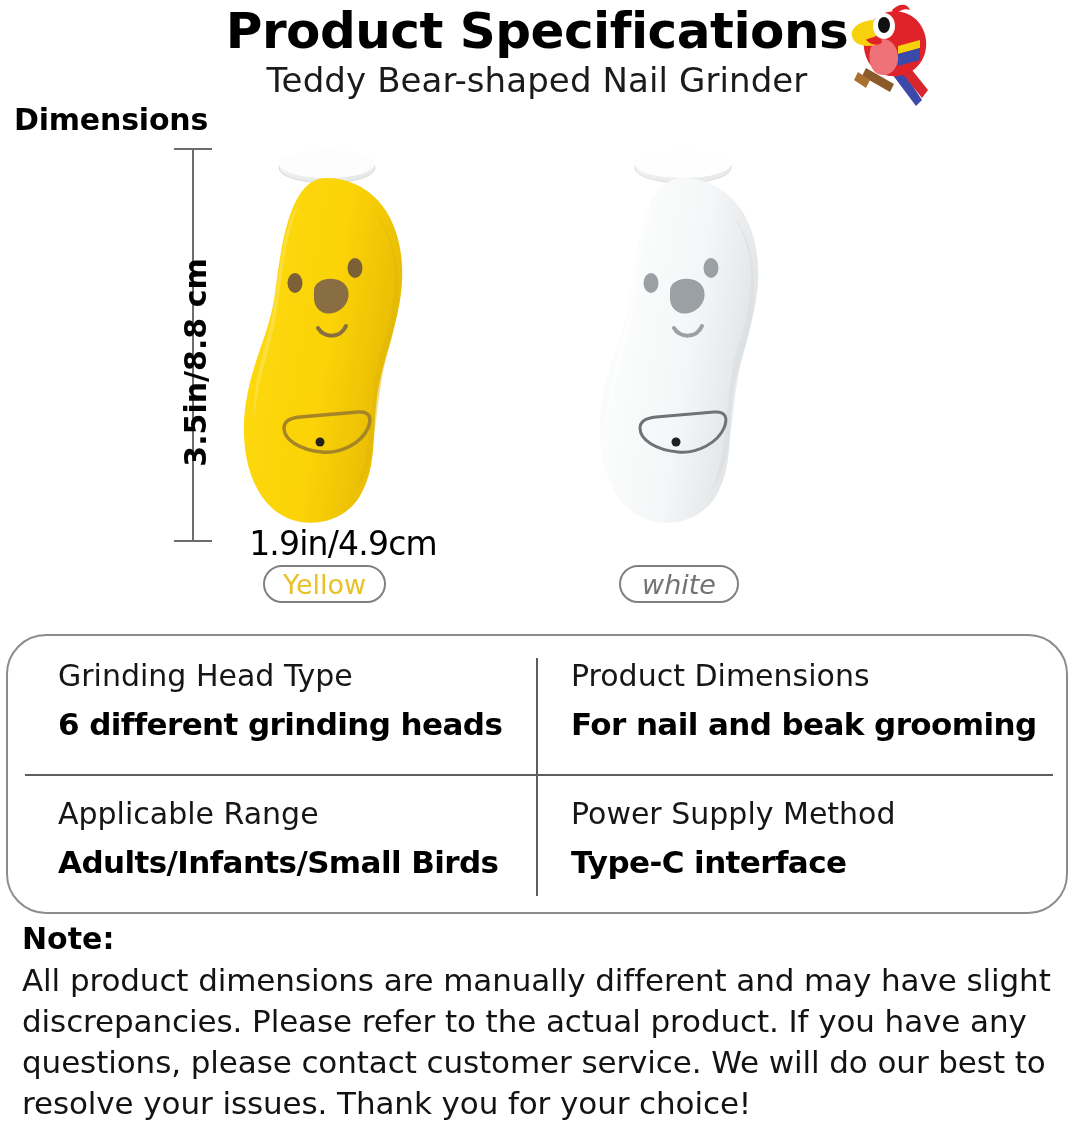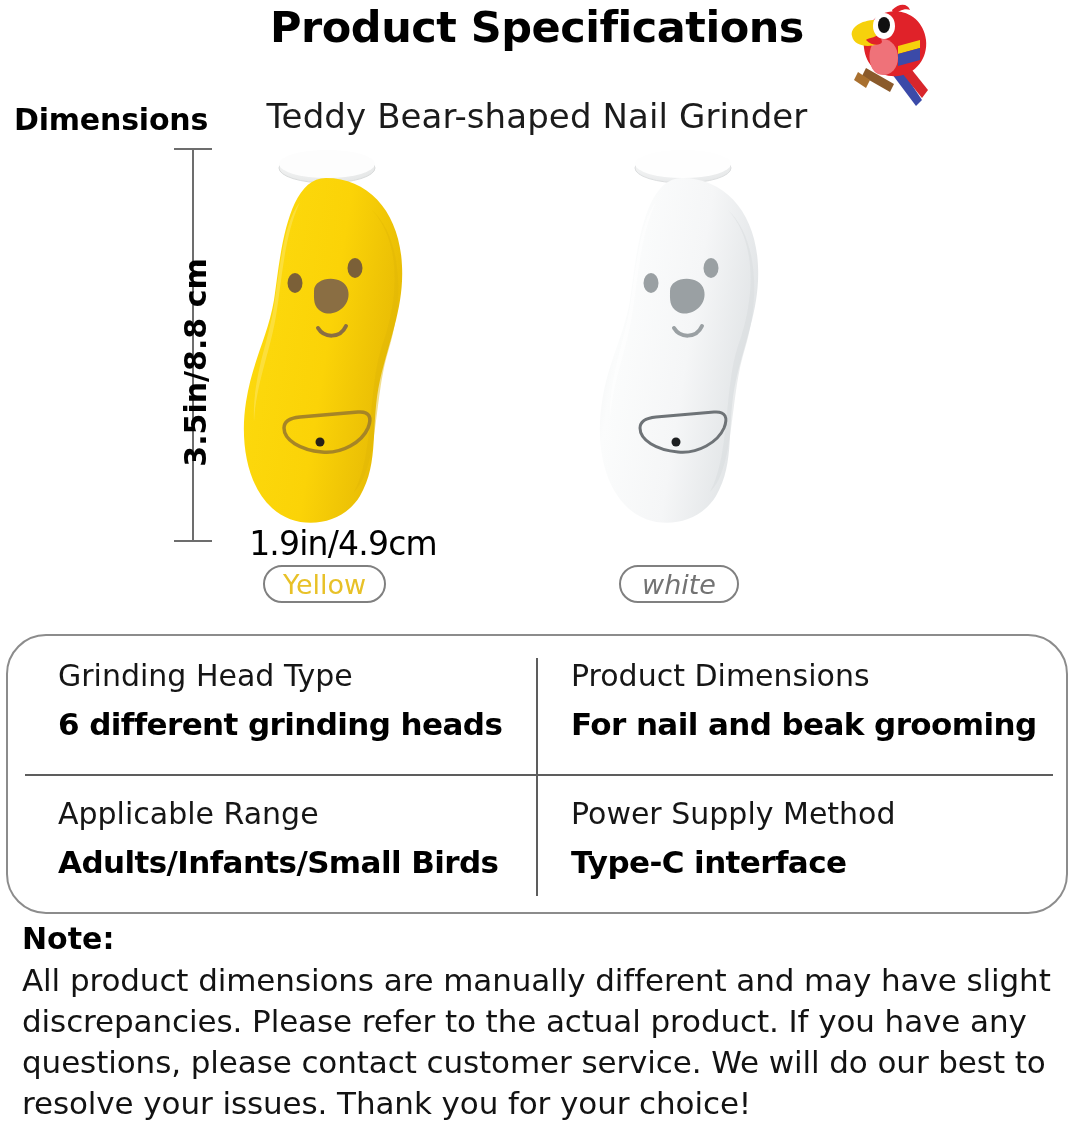--- a/index.html
+++ b/index.html
@@ -19,38 +19,37 @@
     background: #ffffff;
   }
 
   
   #header-title {
     position: absolute;
     left: 0;
     top: 2px;
     width: 1074px;
     text-align: center;
-    font-size: 43px;
+    font-size: 50px;
     font-weight: 700;
     letter-spacing: -0.5px;
     color: #000000;
     font-family: "DejaVu Sans", "Liberation Sans", sans-serif;
   }
 
   #header-subtitle {
     position: absolute;
     left: 0;
     top: 60px;
     width: 1074px;
     text-align: center;
     font-size: 34px;
     font-weight: 400;
     color: #1b1b1b;
     letter-spacing: 0.1px;
-    margin-top: 36px;
   }
 
   #parrot-icon {
     position: absolute;
     left: 836px;
     top: 2px;
     width: 106px;
     height: 108px;
   }
 

